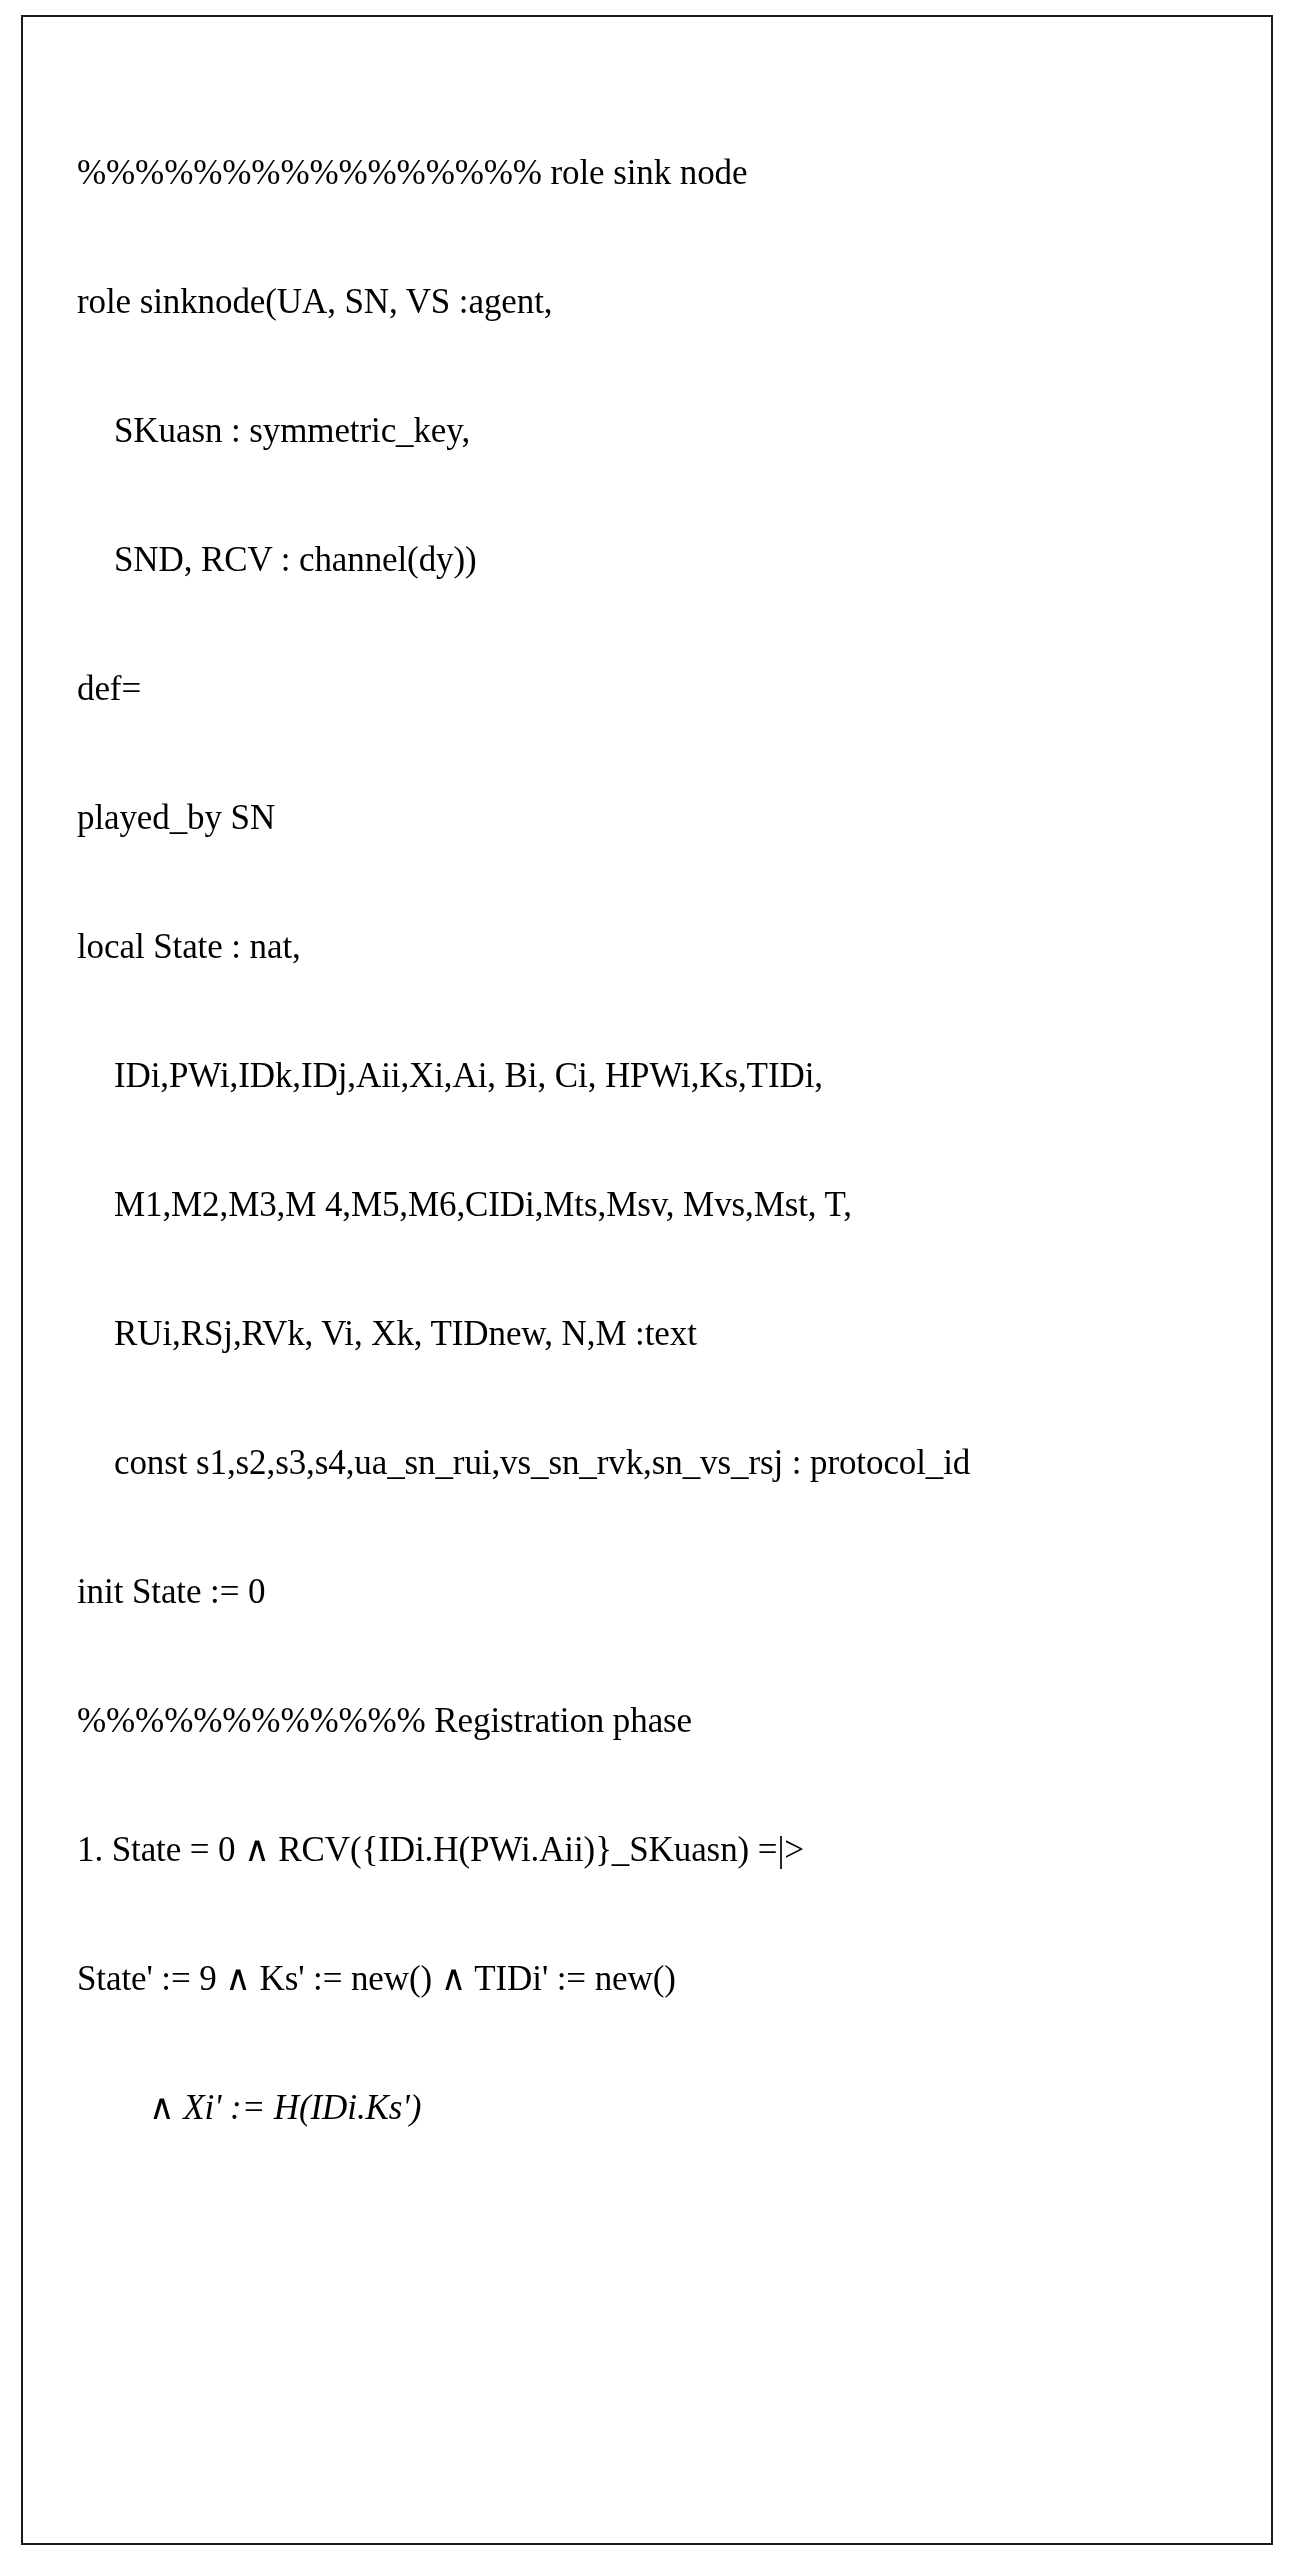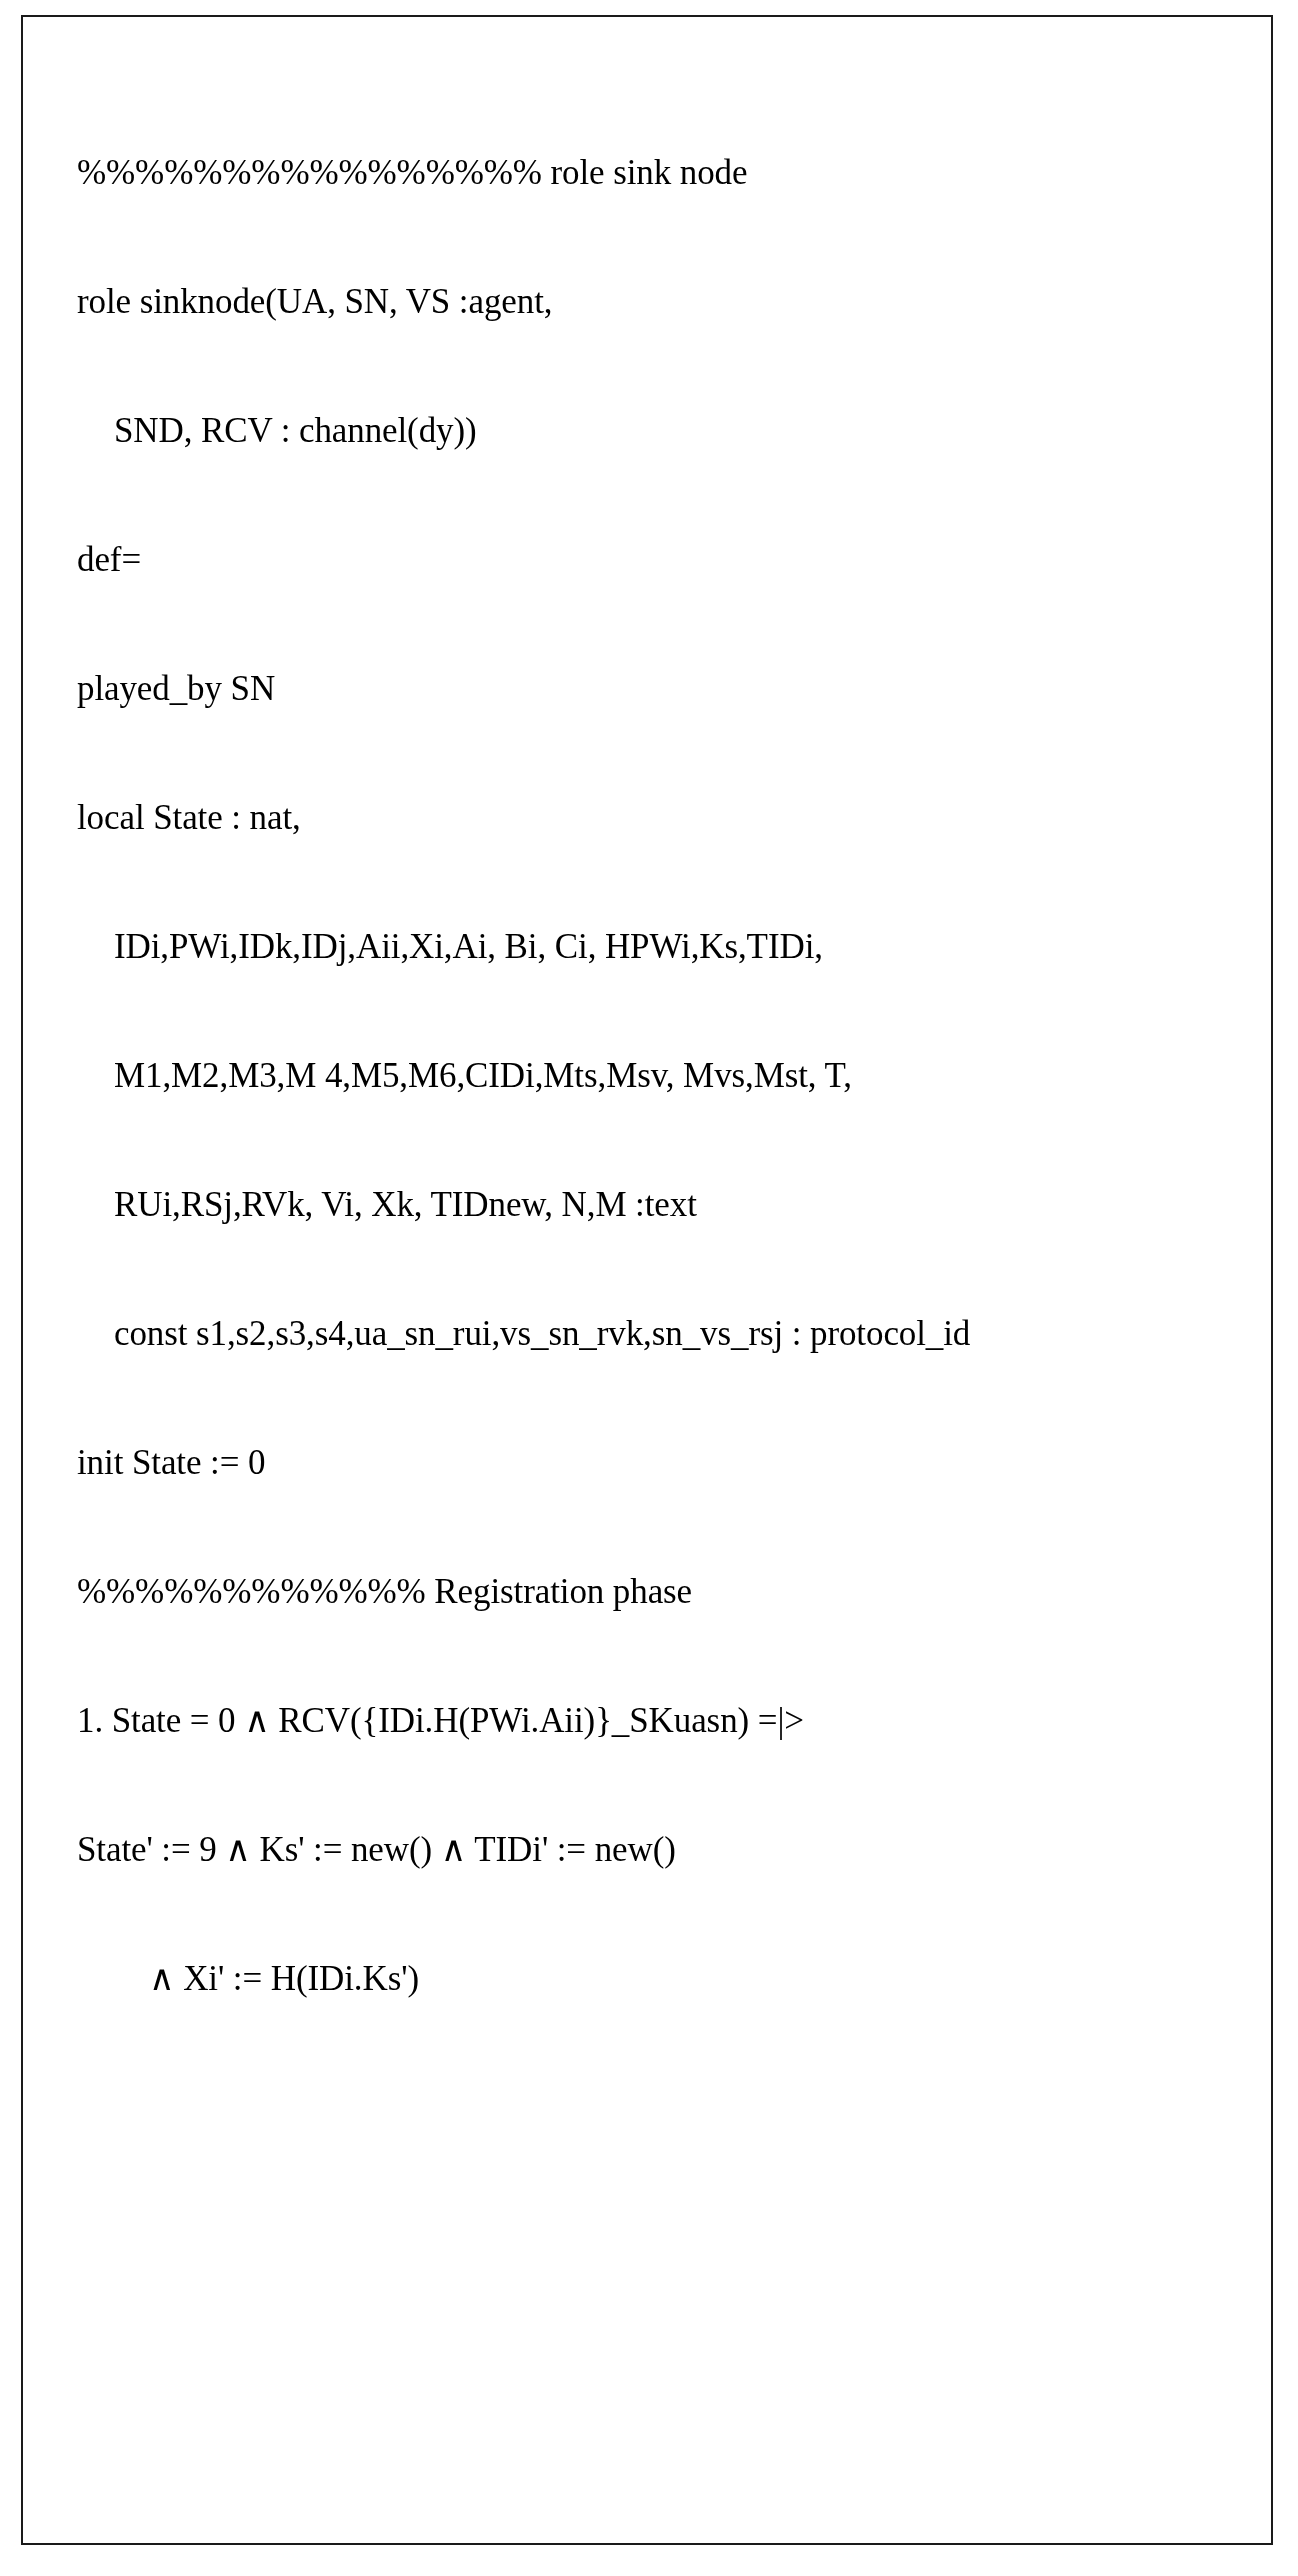--- a/index.html
+++ b/index.html
@@ -34,30 +34,31 @@
       white-space: pre;
       letter-spacing: -0.1px;
     }
     .line {
       display: block;
       height: 43px;
       white-space: pre;
     }
     .ind-0 { padding-left: 0; }
     .ind-1 { padding-left: 37px; }
-    .ind-2 { padding-left: 72px; }
+    .ind-2 { padding-left: 72px; font-style: italic; }
   </style>
 </head>
 <body>
 
 <div class="frame"></div>
 
 <div class="code">
   <span class="line ind-0">%%%%%%%%%%%%%%%% role sink node</span>
   <span class="line ind-0">role sinknode(UA, SN, VS :agent,</span>
+  <span class="line ind-1">SKuasn : symmetric_key,</span>
   <span class="line ind-1">SND, RCV : channel(dy))</span>
   <span class="line ind-0">def=</span>
   <span class="line ind-0">played_by SN</span>
   <span class="line ind-0">local State : nat,</span>
   <span class="line ind-1">IDi,PWi,IDk,IDj,Aii,Xi,Ai, Bi, Ci, HPWi,Ks,TIDi,</span>
   <span class="line ind-1">M1,M2,M3,M 4,M5,M6,CIDi,Mts,Msv, Mvs,Mst, T,</span>
   <span class="line ind-1">RUi,RSj,RVk, Vi, Xk, TIDnew, N,M :text</span>
   <span class="line ind-1">const s1,s2,s3,s4,ua_sn_rui,vs_sn_rvk,sn_vs_rsj : protocol_id</span>
   <span class="line ind-0">init State := 0</span>
   <span class="line ind-0">%%%%%%%%%%%% Registration phase</span>

